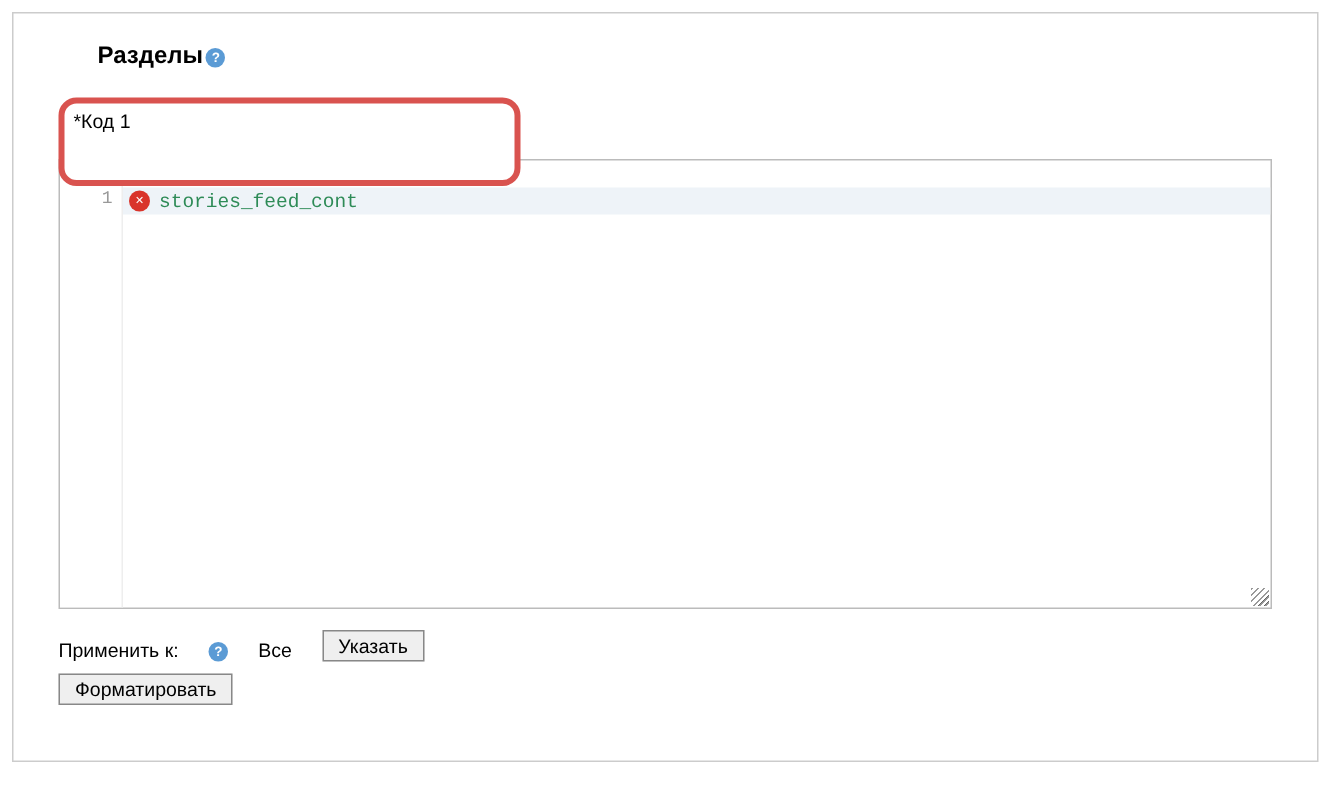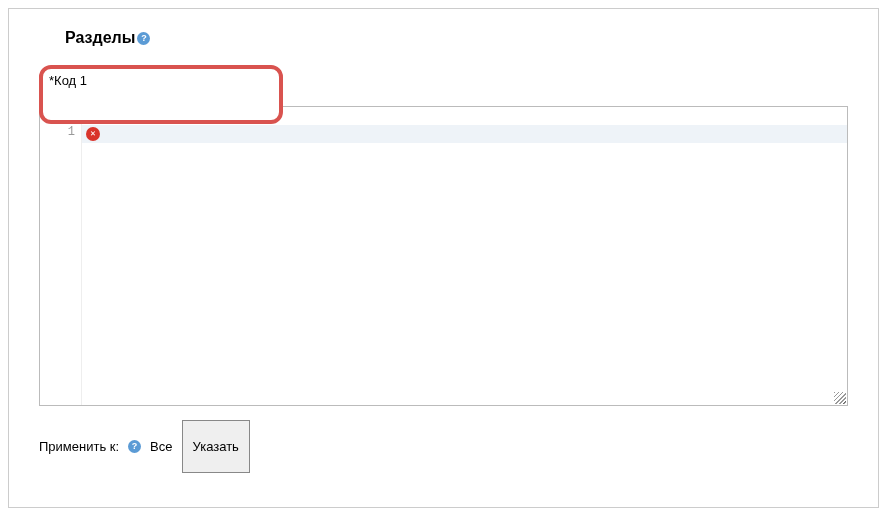--- a/index.html
+++ b/index.html
@@ -36,21 +36,21 @@
       align-items: center;
       justify-content: center;
       line-height: 1;
     }
     .highlight-frame {
       position: relative;
       border: 4px solid #d9534f;
       border-radius: 12px;
       padding: 4px 5px 8px 6px;
       margin-bottom: 0;
-      width: 244px;
+      width: 308px;
       background: #fff;
       z-index: 2;
     }
     .code-label {
       font-size: 13px;
       color: #000;
       margin-bottom: 2px;
     }
     .code-editor-wrap {
       position: relative;
@@ -116,33 +116,33 @@
       right: 2px;
       bottom: 2px;
       width: 12px;
       height: 12px;
       background: repeating-linear-gradient(135deg, #999 0 1px, transparent 1px 3px);
       pointer-events: none;
     }
     .apply-row {
       margin-top: 14px;
       display: flex;
-      align-items: center;
-      gap: 9px;
+      align-items: flex-end;
+      gap: 20px;
       font-size: 13px;
     }
     .btn-row {
       margin-top: 8px;
       display: flex;
       gap: 8px;
     }
     button.std {
       font-family: Arial, sans-serif;
       font-size: 13px;
-      padding: 18px 10px;
+      padding: 2px 10px;
       background: #efefef;
       border: 1px solid #888;
       cursor: pointer;
     }
   </style>
 </head>
 <body>
 
 <div class="panel">
 
@@ -158,30 +158,32 @@
     </div>
 
     <div class="code-editor-wrap">
       <div class="code-editor">
         <div class="gutter">
           <div>1</div>
         </div>
         <div class="code-lines">
           <div class="code-line">
             <span class="error-icon"></span>
+            <span class="code-text">stories_feed_cont</span>
           </div>
         </div>
       </div>
       <div class="resize-handle"></div>
     </div>
   </div>
 
   <div class="apply-row">
     <span>Применить к:</span>
     <span class="help-icon">?</span>
     <span>Все</span>
     <button class="std">Указать</button>
   </div>
 
   <div class="btn-row">
+    <button class="std">Форматировать</button>
   </div>
 
 </div>
 
 </body></html>

